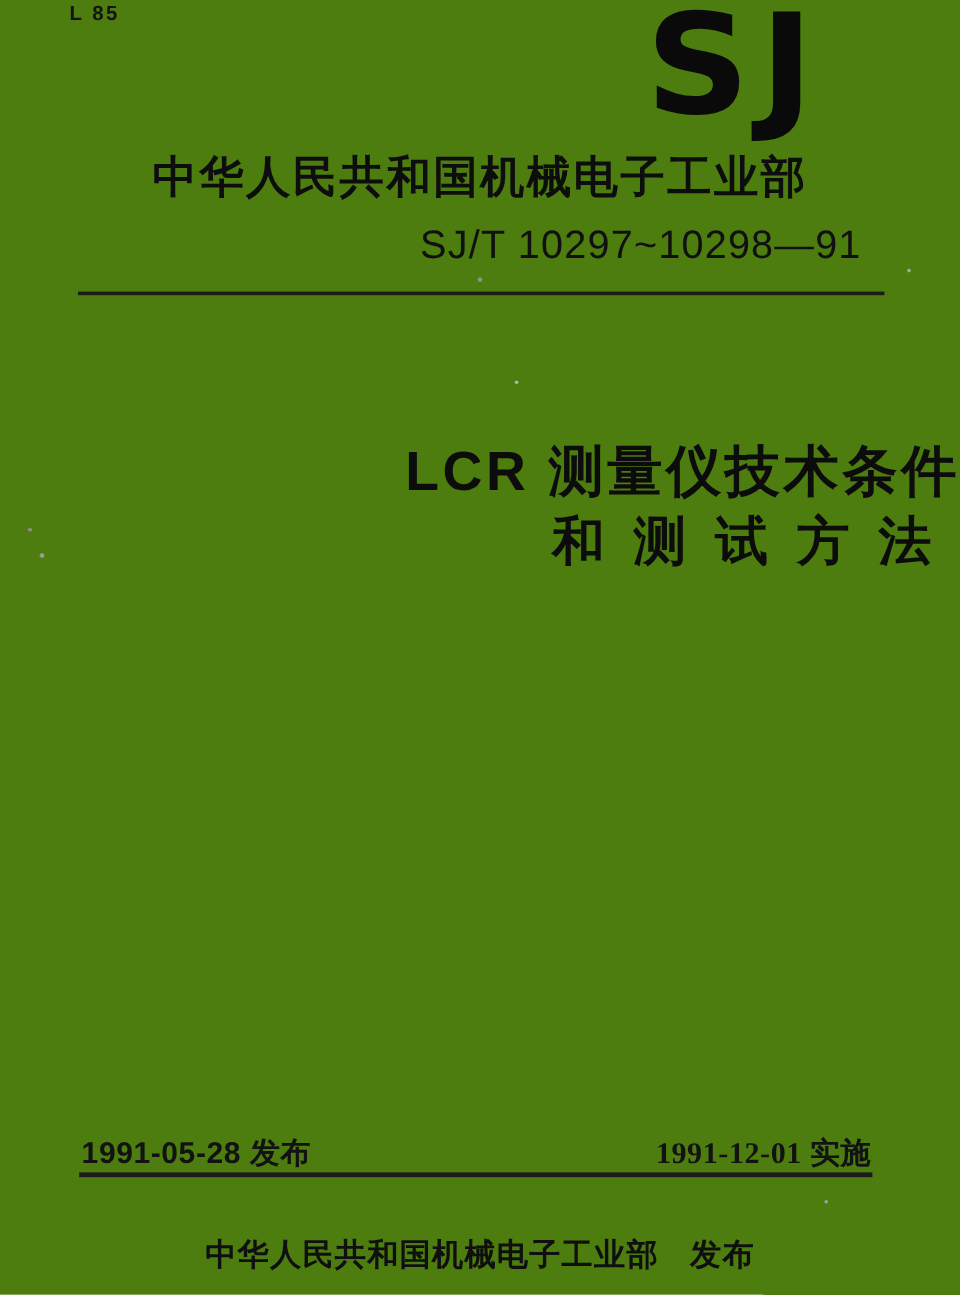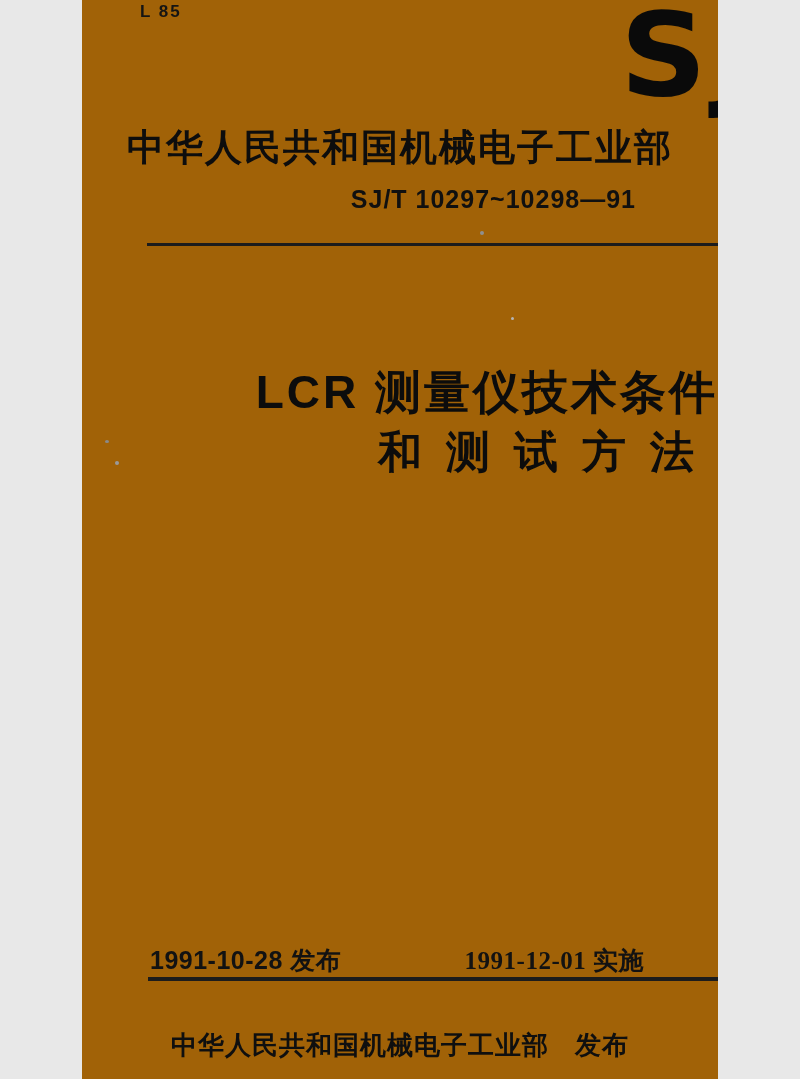--- a/index.html
+++ b/index.html
@@ -1,22 +1,22 @@
 <!DOCTYPE html>
 <html><head>
 <meta charset="utf-8">
 <style>
   * { margin: 0; padding: 0; box-sizing: border-box; }
   html, body { background: #e8e8e8; }
   .page {
     position: relative;
-    width: 636px;
+    width: 800px;
     height: 1079px;
     margin: 0 auto;
-    background: #a16207;
+    background: #4d7c0f;
     overflow: hidden;
     font-family: "Liberation Sans", "DejaVu Sans", sans-serif;
     color: #111111;
   }
 
   
   .class-code {
     position: absolute;
     left: 58px;
     top: 2px;
@@ -68,22 +68,22 @@
     letter-spacing: 2px;
     color: #0d0d0d;
     z-index: 2;
   }
 
   
   .std-number {
     position: absolute;
     right: 82px;
     top: 185px;
-    font-size: 25px;
-    font-weight: bold;
+    font-size: 33px;
+    font-weight: normal;
     letter-spacing: 1px;
     color: #101010;
     z-index: 2;
     margin-left: 43px;
   }
 
   
   .rule { position: absolute; background: #1c1c1c; z-index: 2; }
   .rule-top { left: 65px; top: 243px; width: 672px; height: 3px; }
   .rule-bottom { left: 66px; top: 977px; width: 661px; height: 4px; }
@@ -167,21 +167,21 @@
 
   <div class="std-number">SJ/T 10297~10298—91</div>
 
   <div class="rule rule-top"></div>
 
   <div class="doc-title">
     <div class="line1">LCR 测量仪技术条件</div>
     <div class="line2">和测试方法</div>
   </div>
 
-  <div class="date date-left">1991-10-28 发布</div>
+  <div class="date date-left">1991-05-28 发布</div>
 
   <div class="date date-right">1991-12-01 实施</div>
 
   <div class="rule rule-bottom"></div>
 
   <div class="publisher-line">
     <span>中华人民共和国机械电子工业部</span><span class="gap"></span><span>发布</span>
   </div>
 
   <div class="speck speck-1"></div>

